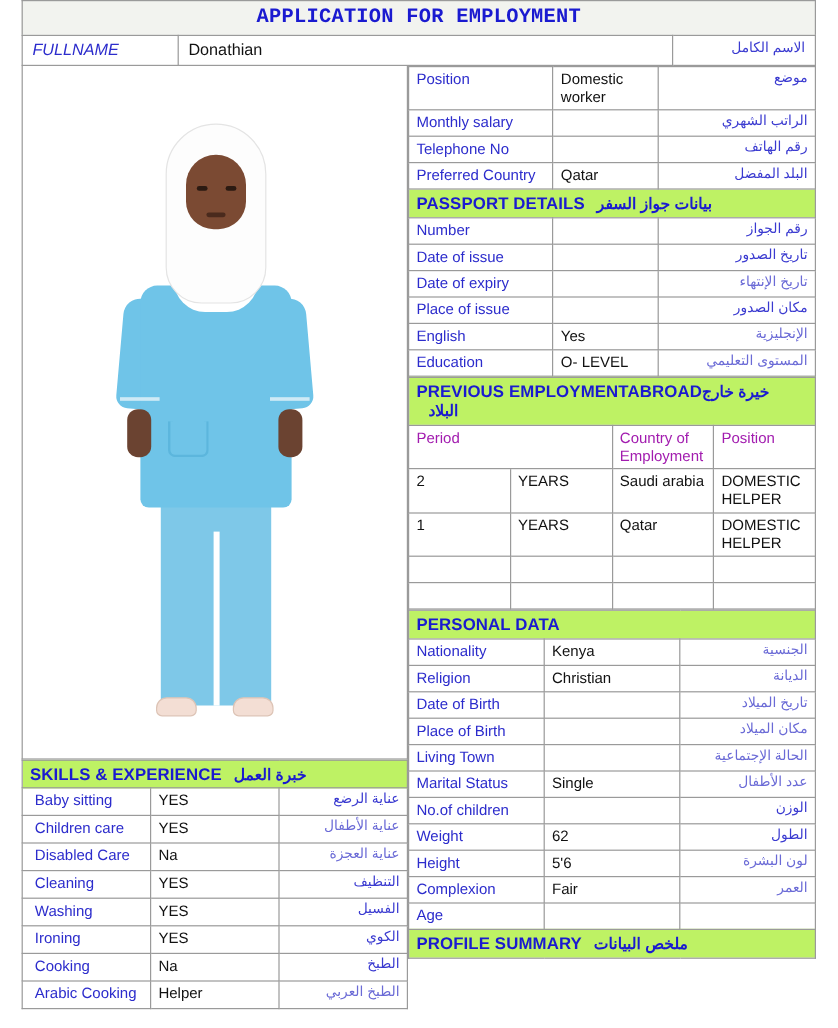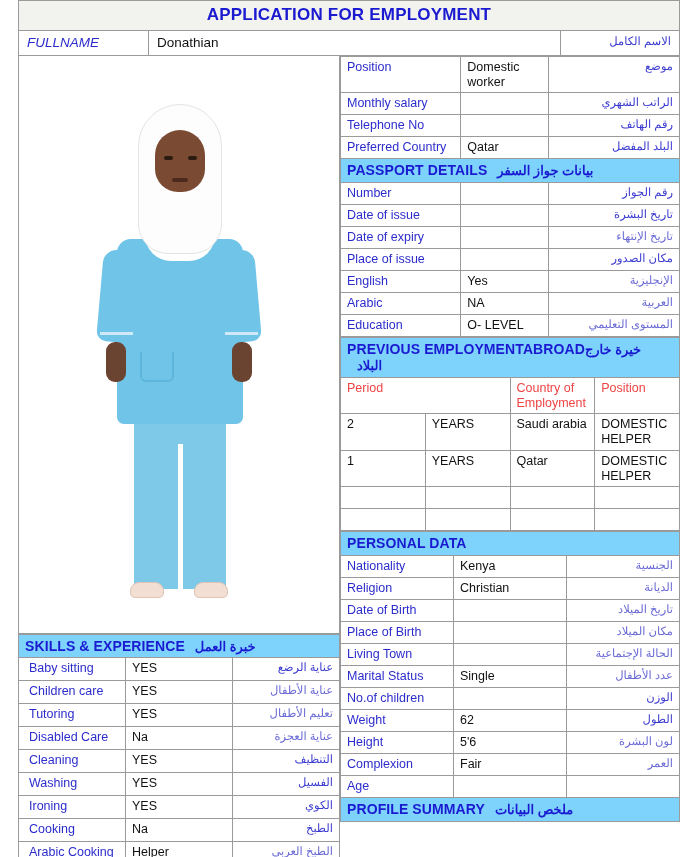--- a/index.html
+++ b/index.html
@@ -25,21 +25,21 @@
   
   table { border-collapse: collapse; width: 100%; table-layout: fixed; }
   td { border: 1px solid #9a9a9a; padding: 3px 6px; vertical-align: top; line-height: 1.18; }
 
   .lbl  { color: #2c2ccc; }
   .val  { color: #111; }
   .ar   { color: #3a3ad0; text-align: right; direction: rtl; font-size: 11.5px; }
   .ar-dim { color: #6a6ad6; }
 
   .sect {
-    background: #7dd3fc;
+    background: #bef264;
     color: #1a1ad0;
     font-weight: bold;
     font-size: 14px;
     letter-spacing: .1px;
     padding: 3px 6px;
   }
   .sect .sect-ar {
     color: #1a1ad0;
     font-weight: bold;
     font-size: 13px;
@@ -53,20 +53,21 @@
     border-bottom: none;
     background: #f2f3ef;
     text-align: center;
     padding: 4px 0 5px;
   }
   .title-bar .t {
     color: #1a1ad0;
     font-weight: bold;
     font-size: 17px;
     letter-spacing: .2px;
+    font-family: Liberation Mono, monospace;
   }
 
   
   .name-tbl td { padding: 4px 8px; }
   .name-tbl .lbl { font-size: 13.5px; font-style: italic; }
   .name-tbl .val { font-size: 13.5px; }
 
   
   .body-split { display: flex; align-items: flex-start; }
   .col-left  { width: 322px; flex: none; }
@@ -145,21 +146,21 @@
   .c-lbl { width: 120px; }
   .c-val { width: 87px; }
   .c-ar  { width: 131px; }
 
   
   .pe-p1 { width: 60px; }
   .pe-p2 { width: 60px; }
   .pe-co { width: 87px; }
   .pe-po { width: 131px; }
   .pe-tbl td { height: 22px; }
-  .pe-head td { color: #ef4444; }
+  .pe-head td { color: #a21caf; }
   .two-line { line-height: 1.18; }
 </style>
 </head>
 <body>
 
 <div class="page">
 
   <div class="title-bar">
     <span class="t">APPLICATION FOR EMPLOYMENT</span>
   </div>
@@ -210,25 +211,20 @@
           <td class="lbl sk-name">Baby sitting</td>
           <td class="val sk-val">YES</td>
           <td class="ar">عناية الرضع</td>
         </tr>
         <tr>
           <td class="lbl sk-name">Children care</td>
           <td class="val sk-val">YES</td>
           <td class="ar ar-dim">عناية الأطفال</td>
         </tr>
         <tr>
-          <td class="lbl sk-name">Tutoring</td>
-          <td class="val sk-val">YES</td>
-          <td class="ar ar-dim">تعليم الأطفال</td>
-        </tr>
-        <tr>
           <td class="lbl sk-name">Disabled Care</td>
           <td class="val sk-val">Na</td>
           <td class="ar ar-dim">عناية العجزة</td>
         </tr>
         <tr>
           <td class="lbl sk-name">Cleaning</td>
           <td class="val sk-val">YES</td>
           <td class="ar">التنظيف</td>
         </tr>
         <tr>
@@ -286,42 +282,37 @@
           </td>
         </tr>
         <tr>
           <td class="lbl c-lbl">Number</td>
           <td class="val c-val"></td>
           <td class="ar  c-ar">رقم الجواز</td>
         </tr>
         <tr>
           <td class="lbl c-lbl">Date of issue</td>
           <td class="val c-val"></td>
-          <td class="ar  c-ar">تاريخ البشرة</td>
+          <td class="ar  c-ar">تاريخ الصدور</td>
         </tr>
         <tr>
           <td class="lbl c-lbl">Date of expiry</td>
           <td class="val c-val"></td>
           <td class="ar  c-ar ar-dim">تاريخ الإنتهاء</td>
         </tr>
         <tr>
           <td class="lbl c-lbl">Place of issue</td>
           <td class="val c-val"></td>
           <td class="ar  c-ar">مكان الصدور</td>
         </tr>
 
         <tr>
           <td class="lbl c-lbl">English</td>
           <td class="val c-val">Yes</td>
           <td class="ar  c-ar ar-dim">الإنجليزية</td>
-        </tr>
-        <tr>
-          <td class="lbl c-lbl">Arabic</td>
-          <td class="val c-val">NA</td>
-          <td class="ar  c-ar ar-dim">العربية</td>
         </tr>
         <tr>
           <td class="lbl c-lbl">Education</td>
           <td class="val c-val">O- LEVEL</td>
           <td class="ar  c-ar ar-dim">المستوى التعليمي</td>
         </tr>
       </tbody>
         </table>
 
       <table class="r-tbl pe-tbl" style="border-top:none">

